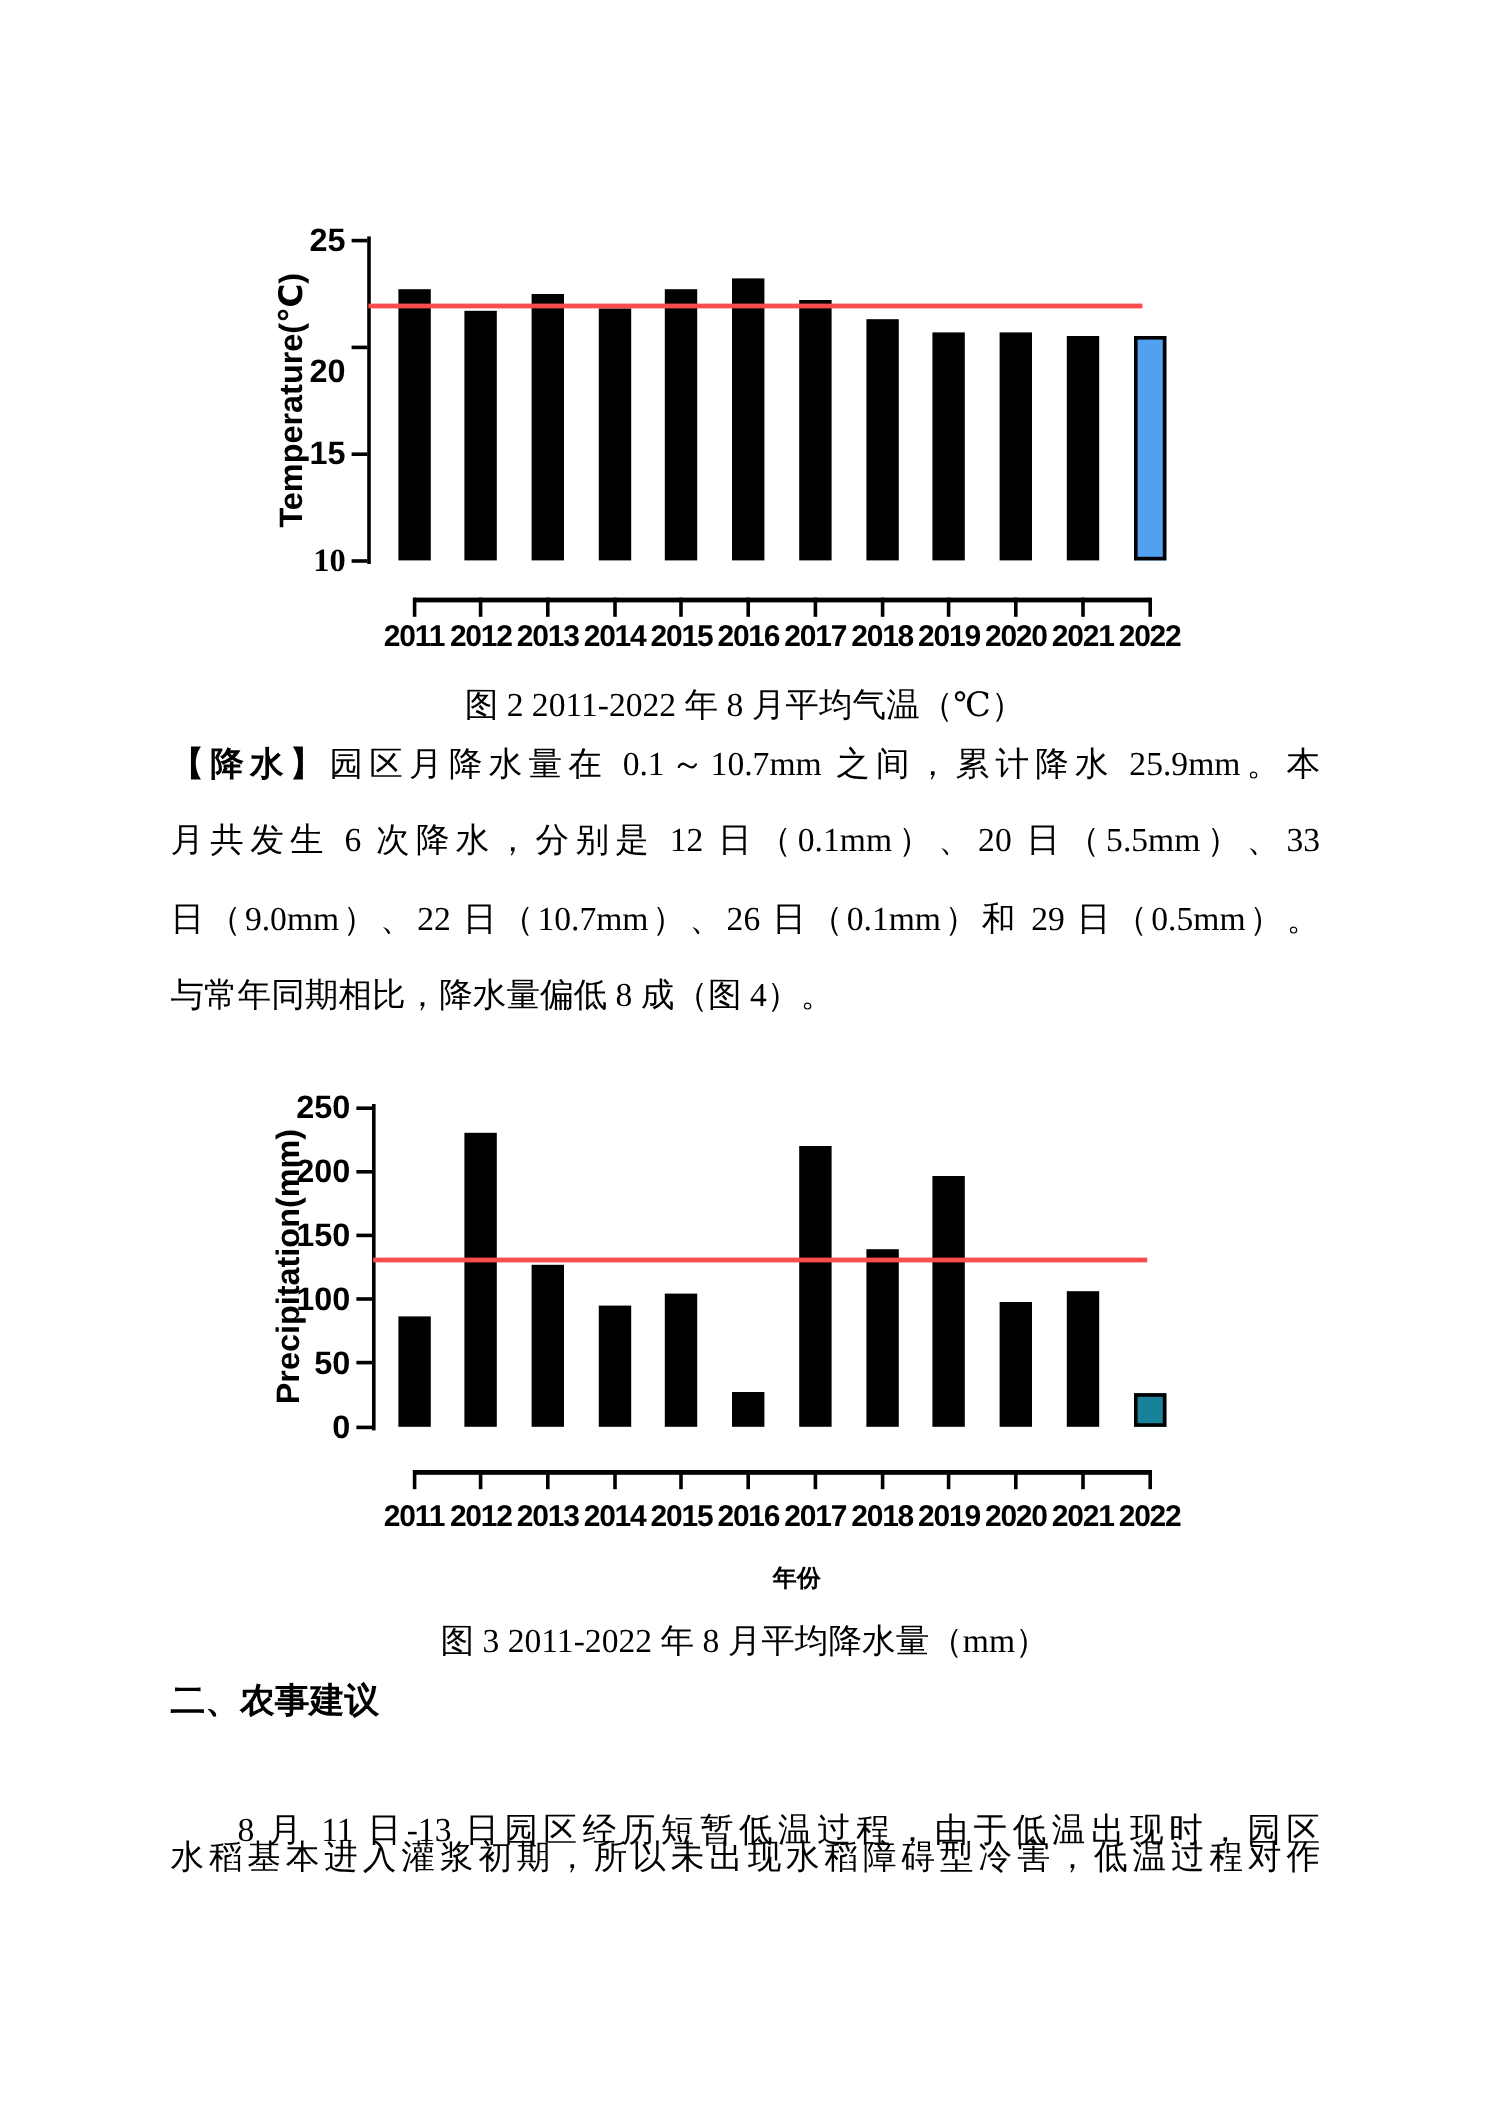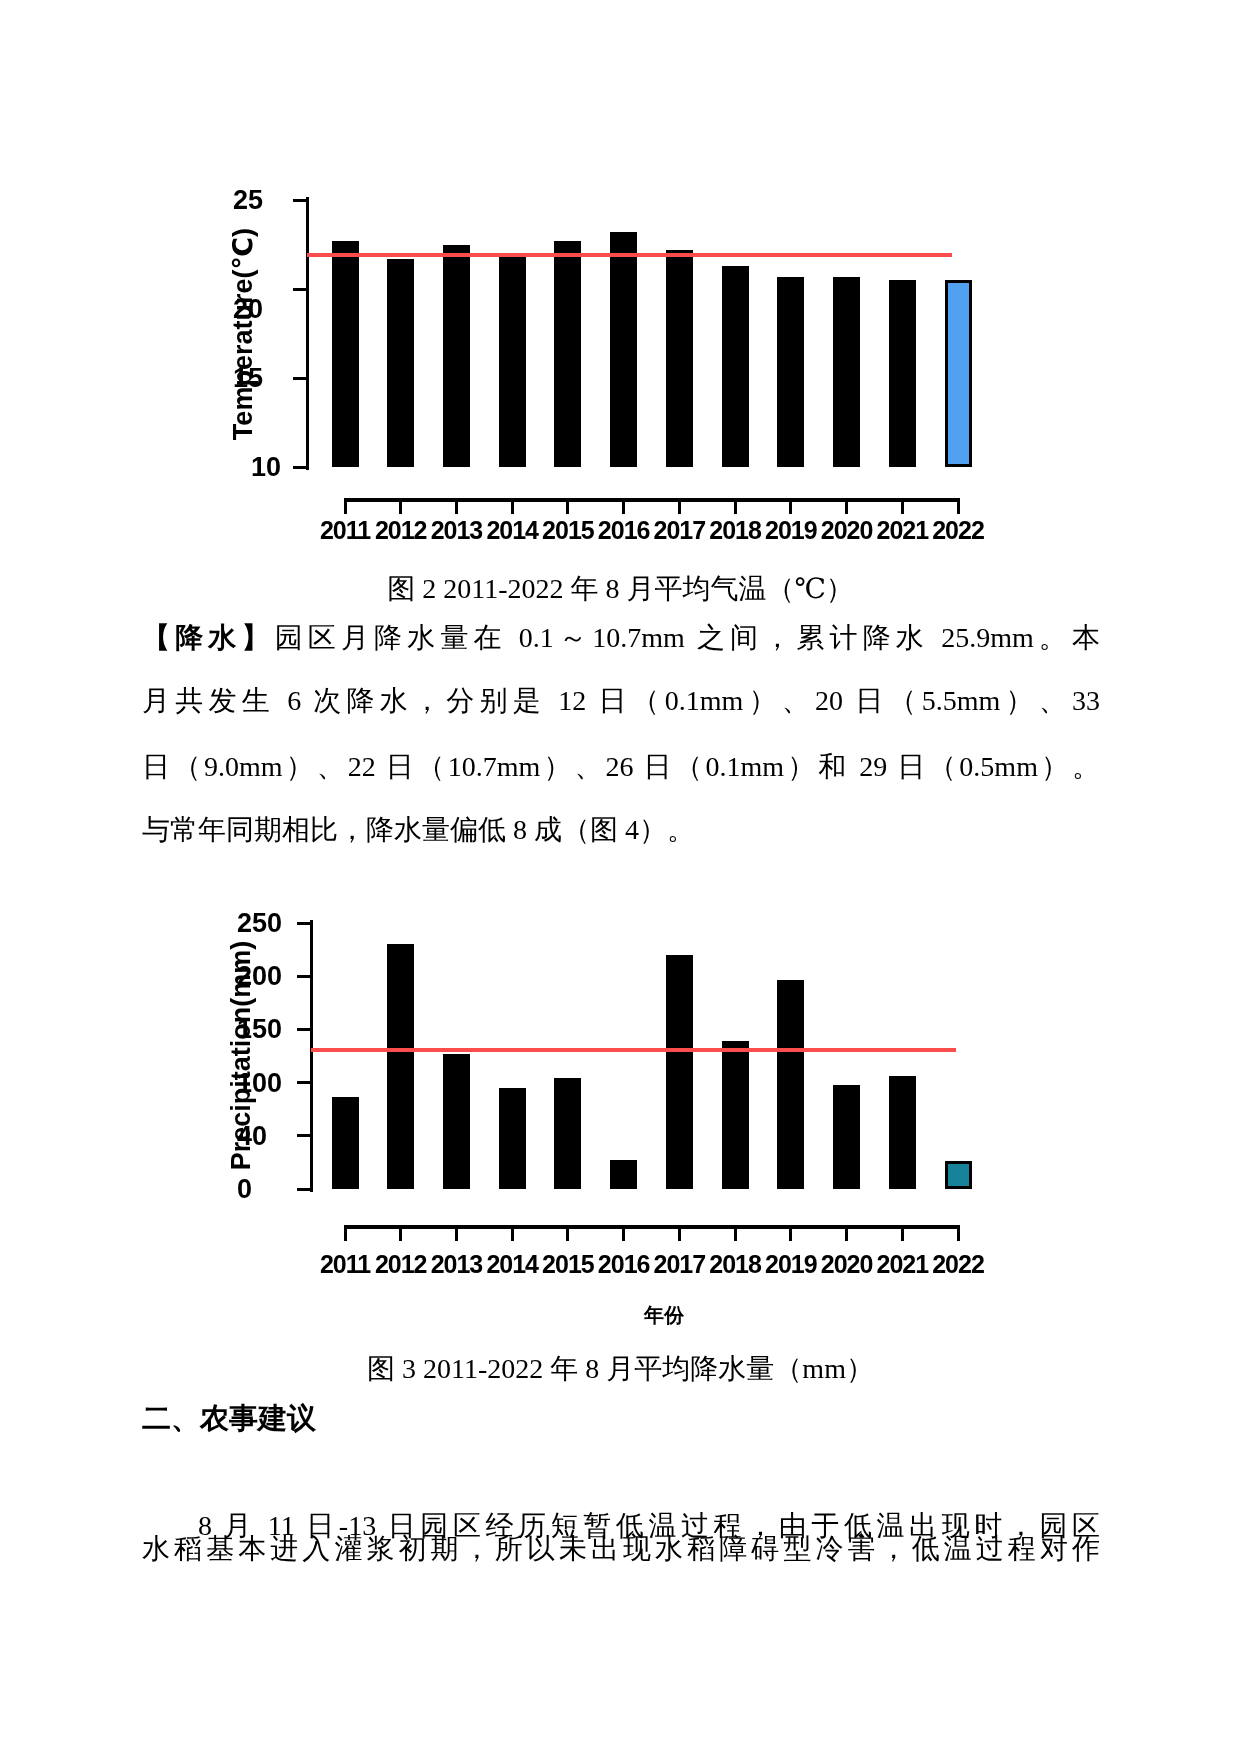--- a/index.html
+++ b/index.html
@@ -1,42 +1,42 @@
 <!DOCTYPE html>
 <html><head>
 <meta charset="utf-8">
 <style>
   html,body{margin:0;padding:0;background:#ffffff;}
   body{width:1241px;height:1754px;position:relative;overflow:hidden;
        font-family:"Liberation Serif","DejaVu Serif",serif;color:#000;}
   .chart{position:absolute;}
   .chart .c{position:absolute;box-sizing:border-box;}
   .chart-font{font-family:"Liberation Sans","DejaVu Sans",sans-serif;font-weight:700;}
-  .ytick-label{font-size:27px;text-align:left;line-height:28px;}
+  .ytick-label{font-size:27px;text-align:right;line-height:28px;}
   .cat-label{font-size:25px;text-align:center;line-height:28px;letter-spacing:-1px;}
   .axis-title{font-size:27px;text-align:center;white-space:nowrap;}
   .caption{position:absolute;left:0;width:1241px;text-align:center;font-size:28px;line-height:34px;}
   .para-line{position:absolute;left:142px;width:958px;font-size:28px;line-height:36px;white-space:nowrap;}
   .just{white-space:normal;text-align:justify;text-align-last:justify;}
   .heading{position:absolute;left:142px;font-size:29px;font-weight:700;line-height:36px;}
   .bold{font-weight:700;}
 </style>
 </head>
 <body>
 
 <div id="chart-temp" class="chart" style="left:215px;top:160px;width:800px;height:400px;">
     <div class="c " style="left: 91px; top: 37px; width: 3px; height: 273px; background: rgb(0, 0, 0);"></div>
     <div class="c " style="left: 78px; top: 38.5px; width: 13px; height: 3px; background: rgb(0, 0, 0);"></div>
     <div class="c chart-font ytick-label" style="left: 18px; top: 26px; width: 55px;">25</div>
     <div class="c " style="left: 78px; top: 127.5px; width: 13px; height: 3px; background: rgb(0, 0, 0);"></div>
     <div class="c chart-font ytick-label" style="left: 18px; top: 115px; width: 55px; margin-top: 20px;">20</div>
     <div class="c " style="left: 78px; top: 216.5px; width: 13px; height: 3px; background: rgb(0, 0, 0);"></div>
     <div class="c chart-font ytick-label" style="left: 18px; top: 204px; width: 55px;">15</div>
     <div class="c " style="left: 78px; top: 305.5px; width: 13px; height: 3px; background: rgb(0, 0, 0);"></div>
-    <div class="c chart-font ytick-label" style="left: 36px; top: 293px; width: 55px;">10</div>
+    <div class="c chart-font ytick-label" style="left: 18px; top: 293px; width: 55px; font-family: Liberation Serif, serif;">10</div>
     <div class="c chart-font axis-title" style="left: -122px; top: 157.5px; width: 300px; transform: rotate(-90deg);">Temperature(℃)</div>
     <div class="c " style="left: 116.5px; top: 80.94px; width: 27px; height: 226.06px; background: rgb(0, 0, 0); border: none;"></div>
     <div class="c " style="left: 172.23px; top: 98.74px; width: 27px; height: 208.26px; background: rgb(0, 0, 0); border: none;"></div>
     <div class="c " style="left: 227.96px; top: 84.5px; width: 27px; height: 222.5px; background: rgb(0, 0, 0); border: none;"></div>
     <div class="c " style="left: 283.69px; top: 96.96px; width: 27px; height: 210.04px; background: rgb(0, 0, 0); border: none;"></div>
     <div class="c " style="left: 339.42px; top: 80.94px; width: 27px; height: 226.06px; background: rgb(0, 0, 0); border: none;"></div>
     <div class="c " style="left: 395.15px; top: 72.04px; width: 27px; height: 234.96px; background: rgb(0, 0, 0); border: none;"></div>
     <div class="c " style="left: 450.88px; top: 89.84px; width: 27px; height: 217.16px; background: rgb(0, 0, 0); border: none;"></div>
     <div class="c " style="left: 506.61px; top: 105.86px; width: 27px; height: 201.14px; background: rgb(0, 0, 0); border: none;"></div>
     <div class="c " style="left: 562.34px; top: 116.54px; width: 27px; height: 190.46px; background: rgb(0, 0, 0); border: none;"></div>
@@ -82,21 +82,21 @@
     <div class="c " style="left: 95px; top: 40px; width: 3px; height: 272px; background: rgb(0, 0, 0);"></div>
     <div class="c " style="left: 82px; top: 41.5px; width: 13px; height: 3px; background: rgb(0, 0, 0);"></div>
     <div class="c chart-font ytick-label" style="left: 22px; top: 29px; width: 55px;">250</div>
     <div class="c " style="left: 82px; top: 94.7px; width: 13px; height: 3px; background: rgb(0, 0, 0);"></div>
     <div class="c chart-font ytick-label" style="left: 22px; top: 82.2px; width: 55px;">200</div>
     <div class="c " style="left: 82px; top: 147.9px; width: 13px; height: 3px; background: rgb(0, 0, 0);"></div>
     <div class="c chart-font ytick-label" style="left: 22px; top: 135.4px; width: 55px;">150</div>
     <div class="c " style="left: 82px; top: 201.1px; width: 13px; height: 3px; background: rgb(0, 0, 0);"></div>
     <div class="c chart-font ytick-label" style="left: 22px; top: 188.6px; width: 55px;">100</div>
     <div class="c " style="left: 82px; top: 254.3px; width: 13px; height: 3px; background: rgb(0, 0, 0);"></div>
-    <div class="c chart-font ytick-label" style="left: 22px; top: 241.8px; width: 55px;">40</div>
+    <div class="c chart-font ytick-label" style="left: 22px; top: 241.8px; width: 55px;">50</div>
     <div class="c " style="left: 82px; top: 307.5px; width: 13px; height: 3px; background: rgb(0, 0, 0);"></div>
     <div class="c chart-font ytick-label" style="left: 22px; top: 295px; width: 55px;">0</div>
     <div class="c chart-font axis-title" style="left: -124px; top: 160px; width: 300px; transform: rotate(-90deg);">Precipitation(mm)</div>
     <div class="c " style="left: 116.5px; top: 217.496px; width: 27px; height: 91.504px; background: rgb(0, 0, 0); border: none;"></div>
     <div class="c " style="left: 172.23px; top: 64.28px; width: 27px; height: 244.72px; background: rgb(0, 0, 0); border: none;"></div>
     <div class="c " style="left: 227.96px; top: 173.872px; width: 27px; height: 135.128px; background: rgb(0, 0, 0); border: none;"></div>
     <div class="c " style="left: 283.69px; top: 207.92px; width: 27px; height: 101.08px; background: rgb(0, 0, 0); border: none;"></div>
     <div class="c " style="left: 339.42px; top: 198.344px; width: 27px; height: 110.656px; background: rgb(0, 0, 0); border: none;"></div>
     <div class="c " style="left: 395.15px; top: 280.272px; width: 27px; height: 28.728px; background: rgb(0, 0, 0); border: none;"></div>
     <div class="c " style="left: 450.88px; top: 74.92px; width: 27px; height: 234.08px; background: rgb(0, 0, 0); border: none;"></div>

